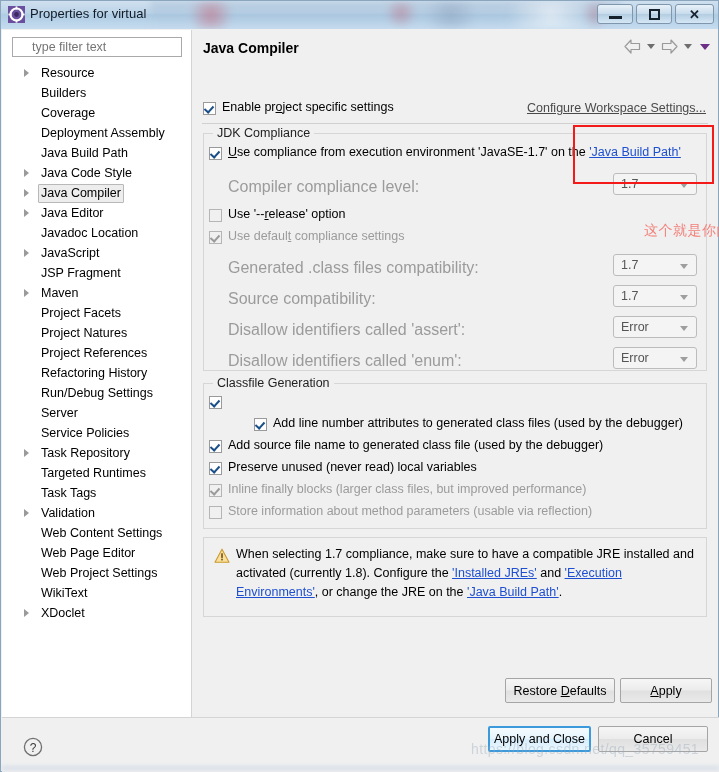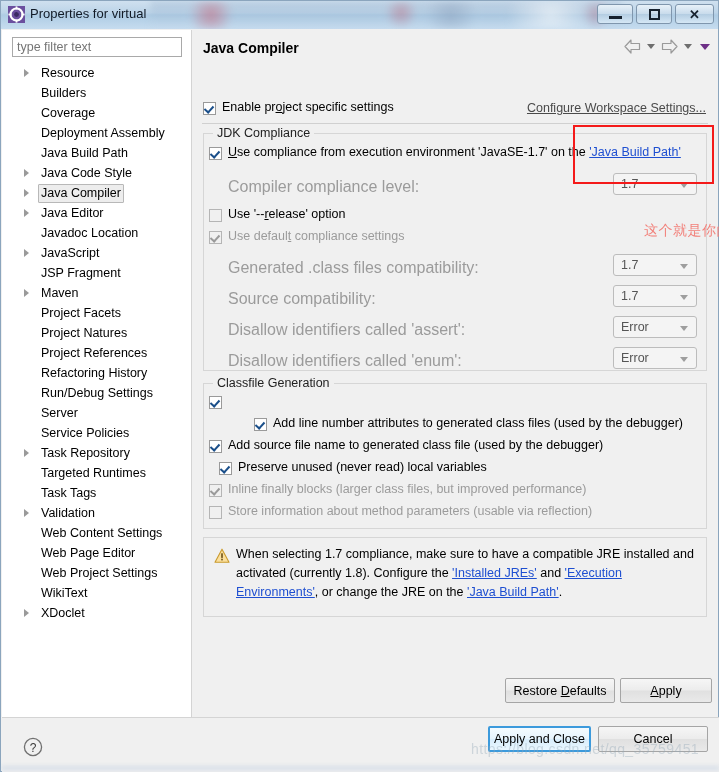--- a/index.html
+++ b/index.html
@@ -101,21 +101,21 @@
   #filter-input {
     position: absolute;
     left: 10px; top: 7px;
     width: 170px; height: 20px;
     box-sizing: border-box;
     border: 1px solid #a9a9a9;
     background: #ffffff;
     font-family: "Liberation Sans", sans-serif;
     font-size: 12.5px;
     color: #707070;
-    padding: 0 4px;
+    padding: 0 19px;
     outline: none;
   }
   #tree {
     position: absolute;
     left: 0; top: 33px;
     width: 189px;
     height: 640px;
     overflow: hidden;
   }
   .tree-item {
@@ -521,21 +521,21 @@
             <div class="cbx checked"></div>
           </div>
           <div style="position: absolute; left: 18px; top: 34px; width: 490px; height: 18px; margin-left: 32px;">
             <div class="cbx checked"></div>
             <div class="cbx-label">Add line number attributes to generated class files (used by the debugger)</div>
           </div>
           <div style="position: absolute; left: 5px; top: 56px; width: 490px; height: 18px;">
             <div class="cbx checked"></div>
             <div class="cbx-label">Add source file name to generated class file (used by the debugger)</div>
           </div>
-          <div style="position: absolute; left: 15px; top: 78px; width: 490px; height: 18px;">
+          <div style="position: absolute; left: 5px; top: 78px; width: 490px; height: 18px;">
             <div class="cbx checked"></div>
             <div class="cbx-label">Preserve unused (never read) local variables</div>
           </div>
           <div style="position: absolute; left: 5px; top: 100px; width: 490px; height: 18px;">
             <div class="cbx checked disabled"></div>
             <div class="cbx-label dim">Inline finally blocks (larger class files, but improved performance)</div>
           </div>
           <div style="position: absolute; left: 5px; top: 122px; width: 490px; height: 18px;">
             <div class="cbx disabled"></div>
             <div class="cbx-label dim">Store information about method parameters (usable via reflection)</div>

